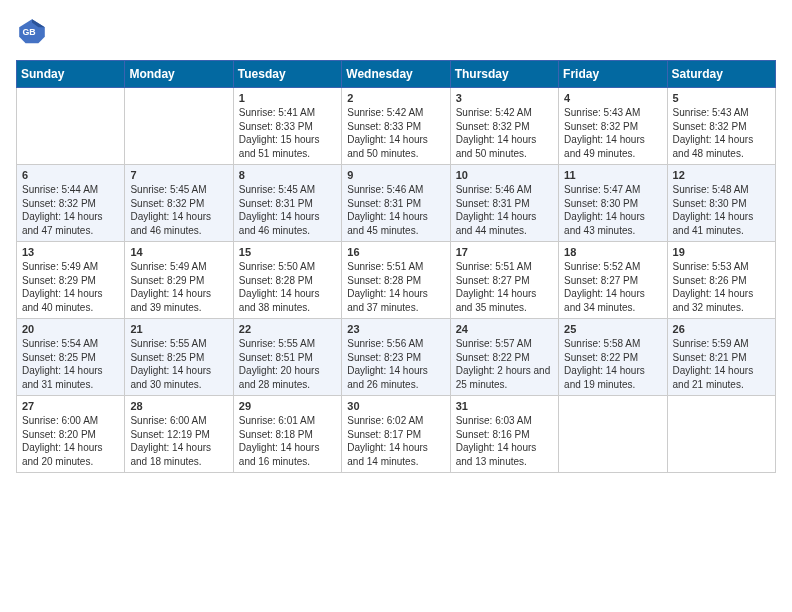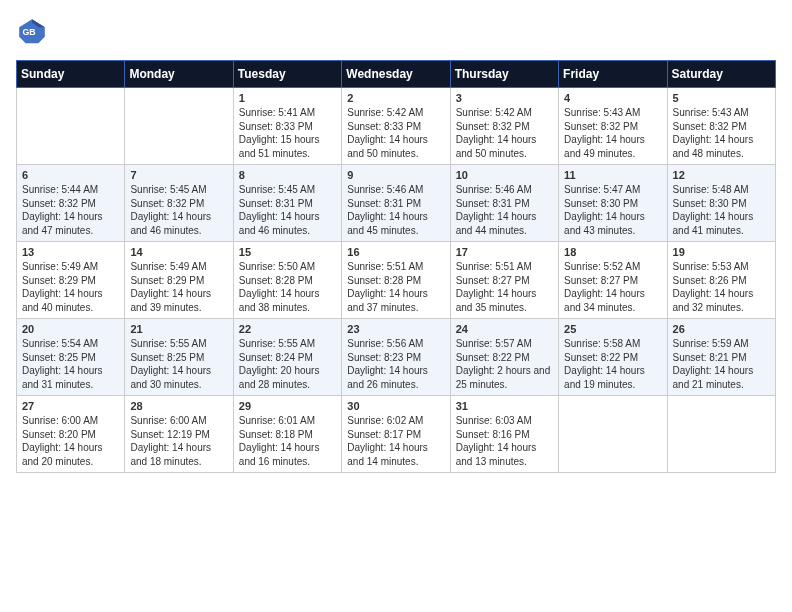--- a/index.html
+++ b/index.html
@@ -46,21 +46,21 @@
     .location {
       font-size: 14px;
       color: #333;
     }
     .calendar {
       width: 100%;
       border-collapse: collapse;
       border: 1px solid #ccc;
     }
     .calendar th {
-      background: #0f172a;
+      background: #0369a1;
       color: #fff;
       font-size: 12px;
       font-weight: bold;
       padding: 6px 4px;
       text-align: left;
       border: 1px solid #3a62b0;
     }
     .calendar td {
       vertical-align: top;
       border: 1px solid #ccc;
@@ -300,21 +300,21 @@
         <div class="day-info">
           <span>Sunrise: 5:55 AM</span><br>
           <span>Sunset: 8:25 PM</span><br>
           <span>Daylight: 14 hours and 30 minutes.</span>
         </div>
         </td>
         <td>
           <span class="day-num">22</span>
         <div class="day-info">
           <span>Sunrise: 5:55 AM</span><br>
-          <span>Sunset: 8:24 PM</span><br>
+          <span>Sunset: 8:51 PM</span><br>
           <span>Daylight: 20 hours and 28 minutes.</span>
         </div>
         </td>
         <td>
           <span class="day-num">23</span>
         <div class="day-info">
           <span>Sunrise: 5:56 AM</span><br>
           <span>Sunset: 8:23 PM</span><br>
           <span>Daylight: 14 hours and 26 minutes.</span>
         </div>

